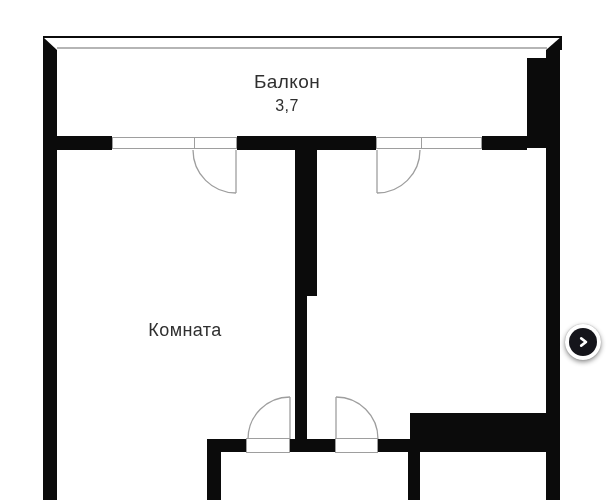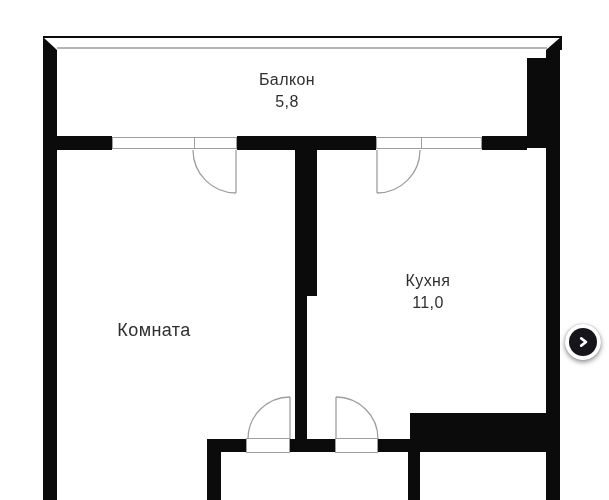--- a/index.html
+++ b/index.html
@@ -30,21 +30,21 @@
   .strip .divider{position:absolute;top:0;bottom:0;width:1px;background:var(--thin-line);}
   .threshold{
     position:absolute;background:#fff;border:1px solid var(--thin-line);
     box-sizing:border-box;
   }
   svg.doors{position:absolute;left:0;top:0;pointer-events:none;}
   .room-label{
     position:absolute;transform:translateX(-50%);
     text-align:center;white-space:nowrap;letter-spacing:0.4px;
   }
-  .room-label .nm{display:block;font-size:16px;line-height:1.15;}
+  .room-label .nm{display:block;font-size:19px;line-height:1.15;}
   .room-label .ar{display:block;font-size:16px;line-height:1.15;margin-top:4px;}
   .room-label.big .nm{font-size:18px;}
   .nav-btn{
     position:absolute;left:565px;top:324px;width:36px;height:36px;border-radius:50%;
     background:var(--button-ring);
     box-shadow:0 2px 5px rgba(0,0,0,0.45), 0 0 1px rgba(0,0,0,0.35);
     cursor:pointer;border:none;padding:0;
   }
   .nav-btn .inner{
     position:absolute;left:4px;top:4px;right:4px;bottom:4px;border-radius:50%;
@@ -99,28 +99,24 @@
   </div>
   <div class="strip" style="left:376px;top:137px;width:106px;height:12px;">
     <span class="divider" style="left:44px;"></span>
   </div>
 
   <div class="threshold" style="left:246px;top:438px;width:44px;height:15px;"></div>
   <div class="threshold" style="left:335px;top:438px;width:43px;height:15px;"></div>
 
   <div class="room-label" style="left:287px;top:71px;">
     <span class="nm">Балкон</span>
-    <span class="ar">5,8</span>
+    <span class="ar">3,7</span>
   </div>
-  <div class="room-label big" style="left:154px;top:320px;">
+  <div class="room-label big" style="left:185px;top:320px;">
     <span class="nm">Комната</span>
-  </div>
-  <div class="room-label" style="left:428px;top:272px;">
-    <span class="nm">Кухня</span>
-    <span class="ar">11,0</span>
   </div>
 
   <button class="nav-btn">
     <span class="inner">
       <svg width="12" height="12" viewBox="0 0 12 12">
         <path d="M4.2,2.4 L9,6 L4.2,9.6" fill="none" stroke="#ffffff" stroke-width="2.6" stroke-linecap="round" stroke-linejoin="round"></path>
       </svg>
     </span>
   </button>
 

